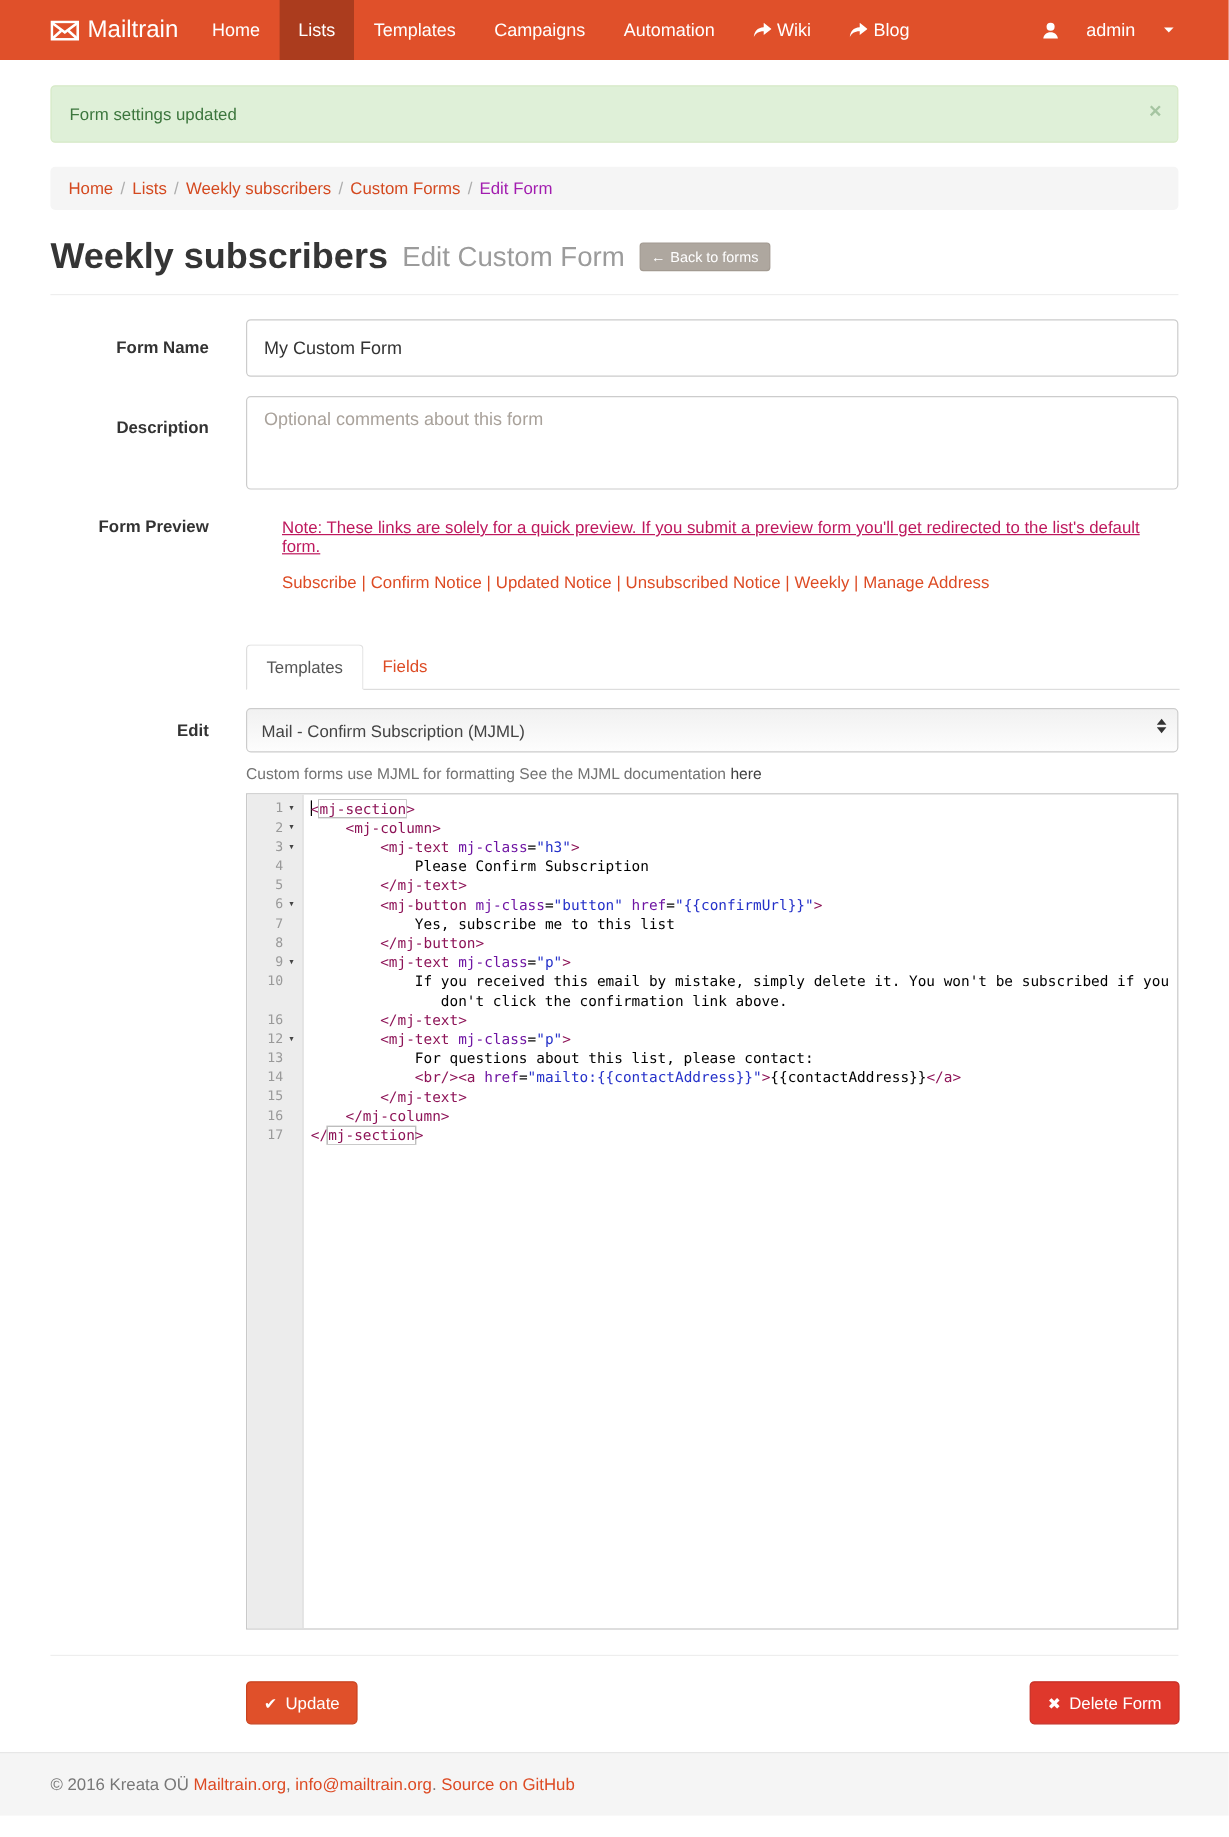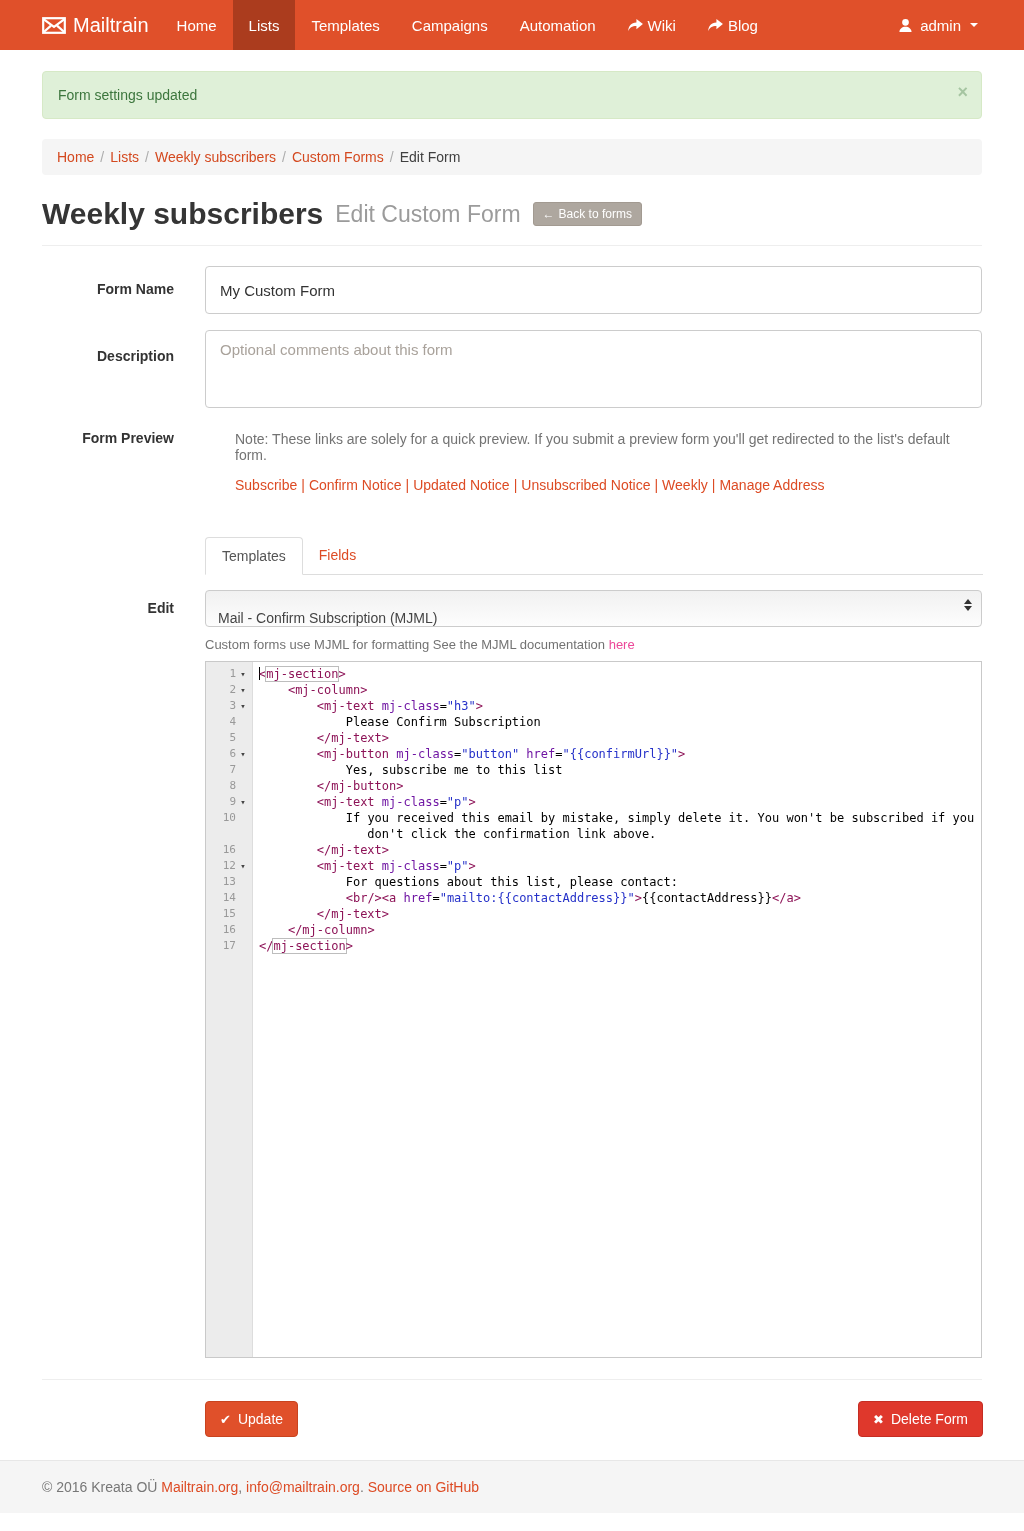--- a/index.html
+++ b/index.html
@@ -13,68 +13,68 @@
   .container { width:970px; margin:0 auto; padding:0 15px; }
 
   
   .navbar { height:50px; background:#e0502a; }
   .navbar .container { display:flex; align-items:stretch; height:50px; }
   .brand { display:flex; align-items:center; gap:7px; color:#fff; font-size:20px; padding-right:12px; }
   .nav-items { display:flex; align-items:stretch; }
   .nav-item { display:flex; align-items:center; gap:5px; padding:0 16px; color:#fff; font-size:15px; cursor:pointer; }
   .nav-item.active { background:#ab3c1e; }
   .nav-spacer { flex:1; }
-  .user-menu { display:flex; align-items:center; gap:7px; color:#fff; font-size:15px; padding:0 4px; cursor:pointer; }
+  .user-menu { display:flex; align-items:center; gap:22px; color:#fff; font-size:15px; padding:0 4px; cursor:pointer; }
   .caret { display:inline-block; width:0; height:0; border-left:4px solid transparent; border-right:4px solid transparent; border-top:4px solid #fff; margin-left:2px; }
 
   
   .alert { margin-top:21px; position:relative; padding:15px; background:#dff0d8; border:1px solid #d6e9c6; border-radius:4px; color:#3c763d; }
   .alert-close { position:absolute; right:13px; top:11px; color:#3c763d; opacity:.35; font-size:18px; font-weight:bold; cursor:pointer; line-height:1; }
 
   
   .breadcrumb { margin-top:20px; padding:10px 15px; background:#f5f5f5; border-radius:4px; }
   .breadcrumb a { color:#d4491f; }
   .crumb-sep { color:#adadad; margin:0 6px; }
-  .crumb-current { color:#404040; }
+  .crumb-current { color:#a21caf; }
 
   
   .page-header { margin:22px 0 0 0; display:flex; align-items:center; gap:12px; }
   .page-title { font-size:30px; font-weight:bold; color:#353535; margin:0; }
   .page-subtitle { font-size:23px; color:#9b9b9b; }
   .back-btn { background:#aea79f; color:#fff; font-size:12px; padding:4px 9px; border-radius:3px; border:1px solid #a29a91; cursor:pointer; display:inline-flex; align-items:center; gap:4px; }
   hr.rule { border:none; border-top:1px solid #eee; margin:14px 0 20px 0; }
 
   
   .frow { display:flex; margin-bottom:16px; }
   .lcol { width:163px; text-align:right; font-weight:bold; padding-right:31px; flex:0 0 163px; }
   .ccol { flex:1; min-width:0; }
   .pt-name { padding-top:15px; }
   .pt-desc { padding-top:18px; }
   .pt-edit { padding-top:10px; }
   input.text-input { width:100%; height:48px; border:1px solid #ccc; border-radius:4px; padding:10px 14px; font-size:15px; color:#333; font-family:"Liberation Sans",sans-serif; }
   textarea.desc { width:100%; height:78px; border:1px solid #ccc; border-radius:4px; padding:10px 14px; font-size:15px; color:#333; resize:none; font-family:"Liberation Sans",sans-serif; }
   textarea.desc::placeholder { color:#a9a29b; }
-  .preview-note { color:#737373; margin:4px 0 14px 0; }
+  .preview-note { color:#be185d; margin:4px 0 14px 0;text-decoration:underline; }
   .preview-links a { color:#dd4b24; }
   .plink-sep { color:#dd4b24; margin:0 4px; }
 
   
   .tabs-row { margin:44px 0 0 163px; width:778px; display:flex; border-bottom:1px solid #ddd; }
   .tab { padding:10px 16px; font-size:14px; margin-bottom:-1px; cursor:pointer; }
   .tab.active { background:#fff; border:1px solid #ddd; border-bottom-color:#fff; border-radius:4px 4px 0 0; color:#555; }
   .tab.link { color:#dd4b24; }
 
   .edit-row { margin-top:15px; }
-  .select { position:relative; height:37px; border:1px solid #ccc; border-radius:4px; background:linear-gradient(180deg,#f1f1f1,#fdfdfd); display:flex; align-items:flex-end; padding:0 26px 0 12px; color:#444; cursor:pointer; }
+  .select { position:relative; height:37px; border:1px solid #ccc; border-radius:4px; background:linear-gradient(180deg,#f1f1f1,#fdfdfd); display:flex; align-items:center; padding:0 26px 0 12px; color:#444; cursor:pointer; }
   .select-carets { position:absolute; right:9px; top:8px; display:flex; flex-direction:column; gap:2px; }
   .tri-up { width:0;height:0;border-left:4px solid transparent;border-right:4px solid transparent;border-bottom:5px solid #333; }
   .tri-dn { width:0;height:0;border-left:4px solid transparent;border-right:4px solid transparent;border-top:5px solid #333; }
 
   .help-text { margin:10px 0 9px 0; color:#737373; font-size:13px; }
-  .help-text a { color:#ec4899; }
+  .help-text a { color:#404040; }
 
   
   .editor { position:relative; height:697px; border:1px solid #c9c9c9; background:#fff; overflow:hidden; font-family:"DejaVu Sans Mono", monospace; font-size:12px; line-height:16px; }
   .gutter-bg { position:absolute; left:0; top:0; bottom:0; width:47px; background:#ececec; border-right:1px solid #ddd; }
   .code-rows { position:relative; padding-top:4px; }
   .cm-row { display:flex; }
   .cm-gut { flex:0 0 47px; display:flex; justify-content:flex-end; padding-right:3px; align-items:flex-start; }
   .cm-num { color:#999; font-size:11px; line-height:16px; }
   .cm-fold { width:14px; text-align:center; color:#444; font-size:9px; line-height:16px; cursor:pointer; }
   .cm-code { flex:1; min-width:0; padding-left:6px; white-space:pre; color:#000; }

